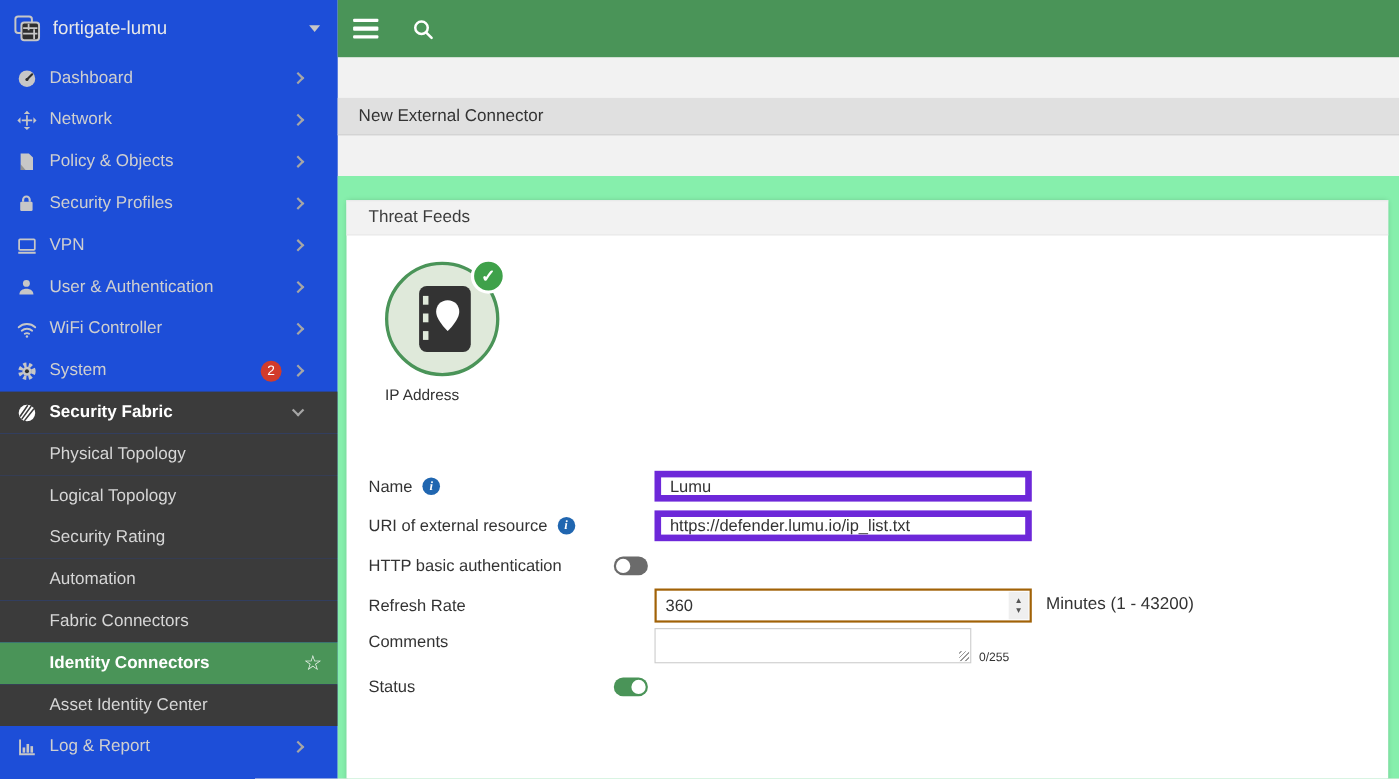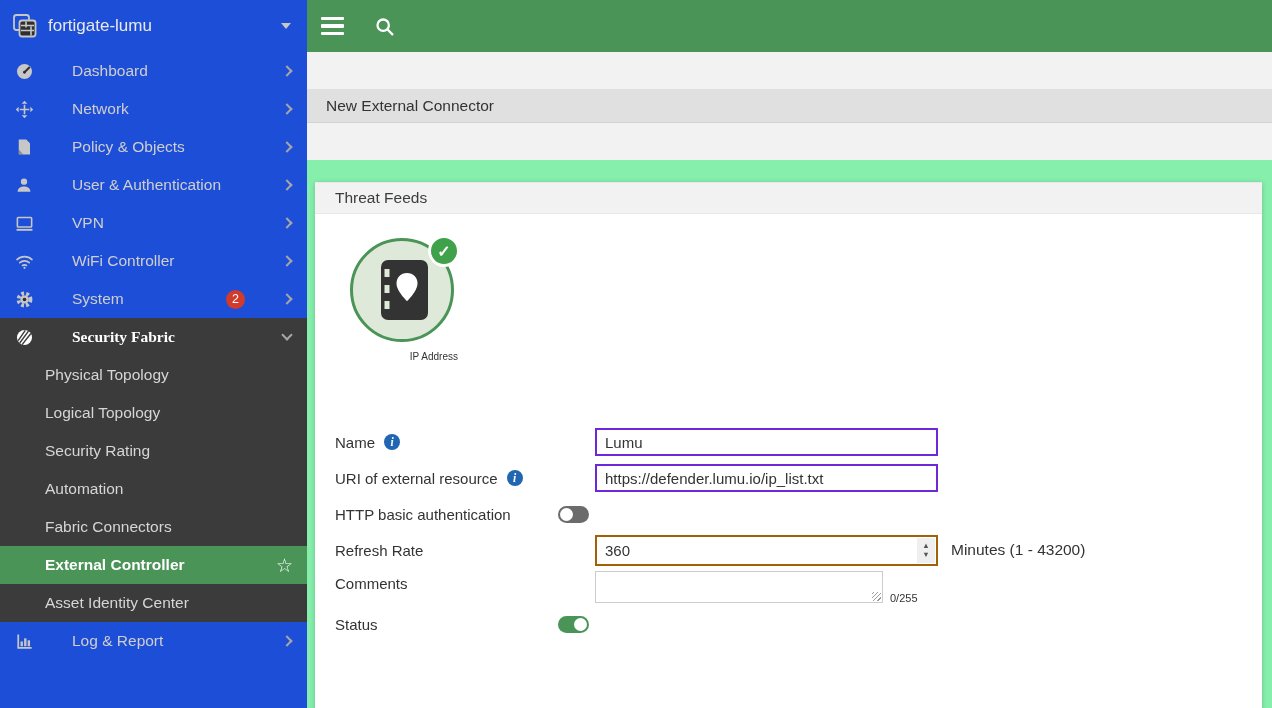--- a/index.html
+++ b/index.html
@@ -9,28 +9,28 @@
     font-family:"Liberation Sans", sans-serif; position:relative; background:#f2f2f2;
   }
 
   
   .sidebar { flex:0 0 307px; width:307px; background:#1d4ed8; color:#cfcfcf; display:flex; flex-direction:column; }
   .host-row { height:52px; display:flex; align-items:center; padding:0 16px 0 12px; color:#e9e9e9; font-size:17px; cursor:pointer; }
   .host-row .logo { width:26px; height:26px; margin-right:10px; flex:0 0 auto; }
   .host-name { white-space:nowrap; }
   .host-caret { margin-left:auto; width:0; height:0; border-left:5px solid transparent; border-right:5px solid transparent; border-top:6px solid #c7c7c7; }
 
-  .nav-item { height:38px; display:flex; align-items:center; padding:0 16px 0 14px; font-size:15.5px; color:#cfcfcf; cursor:pointer;gap:27px; }
+  .nav-item { height:38px; display:flex; align-items:center; padding:0 32px 0 14px; font-size:15.5px; color:#cfcfcf; cursor:pointer; }
   .nav-item .nav-icon { width:20px; height:20px; margin-right:11px; display:flex; align-items:center; justify-content:center; flex:0 0 auto; }
   .chev { width:8px; height:8px; border-top:2px solid #a6a6a6; border-right:2px solid #a6a6a6; transform:rotate(45deg); flex:0 0 auto; }
   .chev.right { margin-left:auto; }
   .chev.down { margin-left:auto; transform:rotate(135deg); margin-top:-4px; }
   .badge { margin-left:auto; margin-right:11px; background:#d23b2b; color:#fff; width:19px; height:19px; border-radius:50%; font-size:12.5px; display:flex; align-items:center; justify-content:center; }
   .section-open { background:#3b3b3b; }
-  .section-open .nav-label { color:#fff; font-weight:bold;font-family:Liberation Serif, serif; }
+  .section-open .nav-label { color:#fff; font-weight:bold; }
   .sub-item { height:38px; display:flex; align-items:center; padding:0 14px 0 45px; font-size:15.5px; color:#d6d6d6; background:#3b3b3b; cursor:pointer; }
   .sub-item.selected { background:#4a9458; color:#fff; font-weight:bold; }
   .star { margin-left:auto; font-size:19px; color:#fff; font-weight:normal; line-height:1; }
 
   
   .main { flex:1; display:flex; flex-direction:column; min-width:0;gap:37px; }
   .topbar { height:52px; background:#4a9458; display:flex; align-items:center; padding:0 14px; gap:30px; flex:0 0 52px; }
   .hamburger { display:flex; flex-direction:column; gap:4px; cursor:pointer; }
   .hamburger span { width:23px; height:3.5px; background:#fff; border-radius:1px; }
   .search-btn { cursor:pointer; display:flex; }
@@ -40,34 +40,34 @@
   .content { flex:1; background:#86efac; position:relative; overflow:hidden; }
   .card { margin:17px 10px 0 8px; background:#fff; height:542px; box-shadow:0 1px 5px rgba(0,0,0,.20); }
 
   .strip { height:32px; background:#f2f2f2; border-top:1px solid #e8e8e8; border-bottom:1px solid #e8e8e8; display:flex; align-items:center; padding-left:20px; font-size:15.5px; color:#3c3c3c; }
   .strip.first { margin-top:22px; }
 
   .feed-area { height:198px; padding:24px 0 0 35px; }
   .feed-tile { width:108px; cursor:pointer; }
   .circle { width:104px; height:104px; border:3px solid #4a9458; border-radius:50%; background:#dfe9da; position:relative; display:flex; align-items:center; justify-content:center; }
   .check-badge { position:absolute; top:-6px; right:-9px; width:32px; height:32px; background:#3fa14a; border:3px solid #fff; border-radius:50%; color:#fff; display:flex; align-items:center; justify-content:center; font-size:16px; font-weight:bold; }
-  .feed-label { margin-top:9px; font-size:10px; color:#333; text-align:right; white-space:nowrap; }
+  .feed-label { margin-top:9px; font-size:14px; color:#333; text-align:left; white-space:nowrap; }
 
   .form { padding:12px 0 0 20px; }
   .row { display:flex; align-items:center; height:36px; }
   .row.tall { height:38px; align-items:flex-start; padding-top:3px; }
   .label-cell { flex:0 0 260px; width:260px; position:relative; display:flex; align-items:center; gap:9px; font-size:15px; color:#333; height:100%; }
   .info { width:16px; height:16px; border-radius:50%; background:#2066b0; color:#fff; font-size:11.5px; font-weight:bold; font-style:italic; font-family:"Liberation Serif", serif; display:flex; align-items:center; justify-content:center; flex:0 0 auto; cursor:pointer; }
   .toggle { width:31px; height:17px; border-radius:9px; position:relative; cursor:pointer; flex:0 0 auto; }
   .toggle .knob { position:absolute; top:2px; width:13px; height:13px; border-radius:50%; background:#fff; }
   .toggle.off { background:#6b6b6b; } .toggle.off .knob { left:2px; }
   .toggle.on  { background:#4a9458; } .toggle.on .knob { right:2px; }
   .toggle-abs { position:absolute; left:223px; top:50%; margin-top:-8.5px; }
 
-  .text-input { width:343px; height:28px; border:2px solid #6d28d9; background:#fff; padding:0 8px; font-size:15px; color:#333; font-family:inherit; border-radius:0; outline:none; }
+  .text-input { width:343px; height:28px; border:6px solid #6d28d9; background:#fff; padding:0 8px; font-size:15px; color:#333; font-family:inherit; border-radius:0; outline:none; }
   .num-wrap { position:relative; width:343px; height:31px; }
   .num-input { width:100%; height:31px; border:2px solid #a16207; padding:0 26px 0 8px; font-size:15px; color:#333; font-family:inherit; border-radius:0; outline:none; -moz-appearance:textfield; appearance:textfield; }
   .num-input::-webkit-inner-spin-button { display:none; }
   .spinner { position:absolute; right:3px; top:3px; bottom:3px; width:18px; background:#efefef; display:flex; flex-direction:column; align-items:center; justify-content:center; gap:1px; color:#555; cursor:pointer; }
   .spinner i { font-style:normal; font-size:7.5px; line-height:1; }
   .unit { margin-left:13px; font-size:15.5px; color:#333; white-space:nowrap; }
 
   .ta-wrap { position:relative; width:288px; height:32px; }
   .comments-ta { width:288px; height:32px; border:1px solid #ccc; resize:none; font-family:inherit; font-size:14px; padding:4px 6px; outline:none; display:block; }
   .resize-corner { position:absolute; right:2px; bottom:2px; width:9px; height:9px; background:repeating-linear-gradient(315deg, transparent 0 2px, #9a9a9a 2px 3px); cursor:nwse-resize; }
@@ -121,40 +121,50 @@
       <span class="nav-icon">
         <svg width="18" height="18" viewBox="0 0 24 24">
             <path d="M5 2h10l5 5v15H5z" fill="#c7c7c7"></path>
             <path d="M5 15l6 7H5z" fill="#2f2f2f" opacity="0.35"></path>
           </svg>
       </span>
       <span class="nav-label">Policy &amp; Objects</span>
       <span class="chev right"></span>
     </div>
 
+    <div class="nav-item">
+      <span class="nav-icon">
+        <svg width="18" height="18" viewBox="0 0 24 24">
+            <rect x="4.5" y="10" width="15" height="11" rx="1.5" fill="#c7c7c7"></rect>
+            <path d="M8 10V7.5a4 4 0 0 1 8 0V10" fill="none" stroke="#c7c7c7" stroke-width="2.6"></path>
+          </svg>
+      </span>
+      <span class="nav-label">Security Profiles</span>
+      <span class="chev right"></span>
+    </div>
+
+    <div class="nav-item">
+      <span class="nav-icon">
+        <svg width="19" height="19" viewBox="0 0 24 24" fill="none" stroke="#c7c7c7" stroke-width="2">
+            <rect x="3" y="4.5" width="18" height="12" rx="1"></rect>
+            <path d="M2 20h20" stroke-width="2.4"></path>
+          </svg>
+      </span>
+      <span class="nav-label">VPN</span>
+      <span class="chev right"></span>
+    </div>
 
     <div class="nav-item">
       <span class="nav-icon">
         <svg width="18" height="18" viewBox="0 0 24 24" fill="#c7c7c7">
             <circle cx="12" cy="7.5" r="4.2"></circle>
             <path d="M3.5 21c0-4.5 3.8-7 8.5-7s8.5 2.5 8.5 7z"></path>
           </svg>
       </span>
       <span class="nav-label">User &amp; Authentication</span>
-      <span class="chev right"></span>
-    </div>
-
-    <div class="nav-item">
-      <span class="nav-icon">
-        <svg width="19" height="19" viewBox="0 0 24 24" fill="none" stroke="#c7c7c7" stroke-width="2">
-            <rect x="3" y="4.5" width="18" height="12" rx="1"></rect>
-            <path d="M2 20h20" stroke-width="2.4"></path>
-          </svg>
-      </span>
-      <span class="nav-label">VPN</span>
       <span class="chev right"></span>
     </div>
 
     <div class="nav-item">
       <span class="nav-icon">
         <svg width="19" height="19" viewBox="0 0 24 24" fill="none" stroke="#c7c7c7" stroke-width="2.1" stroke-linecap="round">
             <path d="M2.5 9.5a14 14 0 0 1 19 0"></path>
             <path d="M6 13.5a9 9 0 0 1 12 0"></path>
             <path d="M9.5 17a4.5 4.5 0 0 1 5 0"></path>
             <circle cx="12" cy="20" r="1.4" fill="#c7c7c7" stroke="none"></circle>
@@ -197,21 +207,21 @@
     <div class="sub-item">
         <span>Security Rating</span>
       </div>
     <div class="sub-item">
         <span>Automation</span>
       </div>
     <div class="sub-item">
         <span>Fabric Connectors</span>
       </div>
     <div class="sub-item selected">
-      <span>External Controller</span>
+      <span>Identity Connectors</span>
       <span class="star">☆</span>
     </div>
     <div class="sub-item">
         <span>Asset Identity Center</span>
       </div>
 
     <div class="nav-item">
       <span class="nav-icon">
         <svg width="19" height="19" viewBox="0 0 24 24" fill="#c7c7c7">
             <path d="M3 3v18h18v-2.2H5.2V3z"></path>

